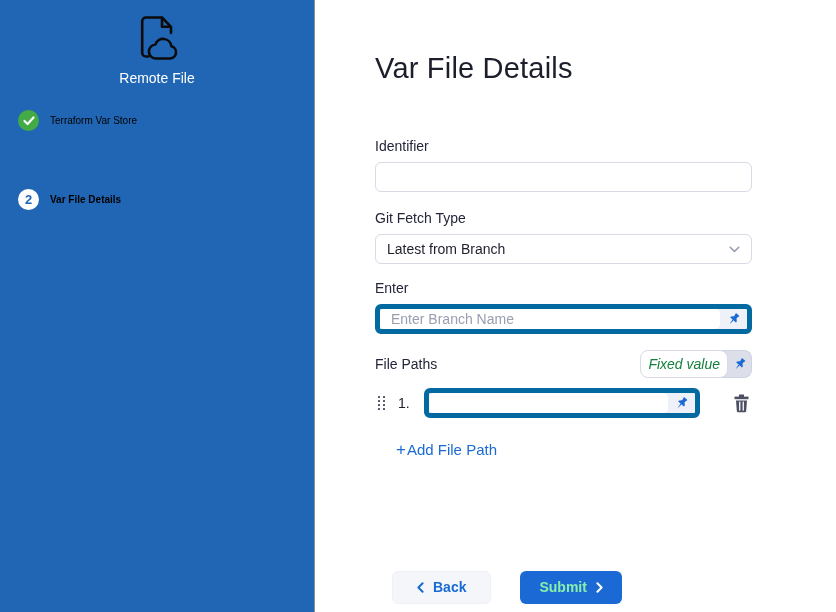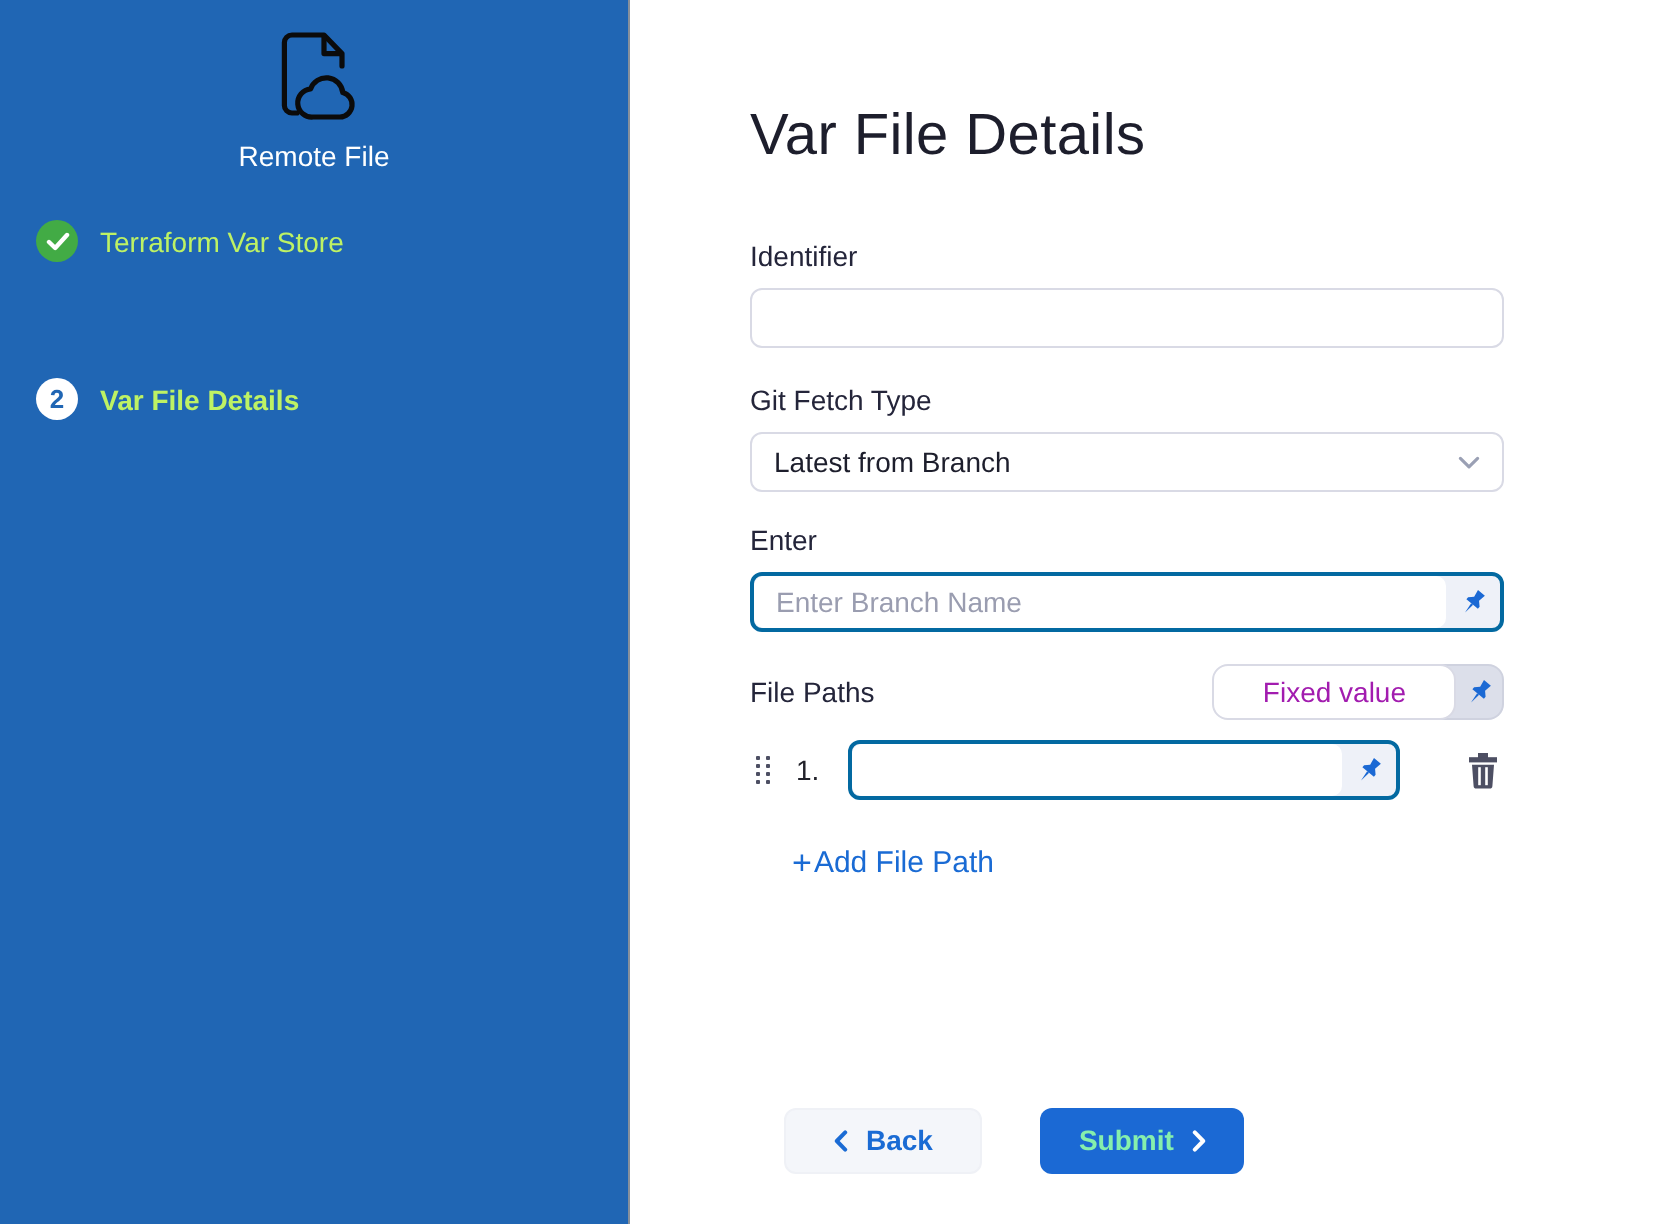--- a/index.html
+++ b/index.html
@@ -15,56 +15,56 @@
   .logo-label { color:#ffffff; font-size:14px; margin-top:6px; }
 
   .step-row { display:flex; align-items:center; gap:11px; padding-left:18px;
               position:absolute; left:0; right:0; cursor:pointer; }
   .step-row.complete { top:110px; }
   .step-row.active   { top:189px; }
   .step-badge { width:21px; height:21px; border-radius:50%; flex:0 0 21px;
                 display:flex; align-items:center; justify-content:center; }
   .step-badge.green { background:#42AB45; }
   .step-badge.white { background:#ffffff; color:#2066B4; font-size:13px; font-weight:bold; }
-  .step-label { color:#bef264; font-size:14px; }
+  .step-label { color:#000000; font-size:10px; }
   .step-row.active .step-label { font-weight:bold; }
 
   
   .main { position:absolute; left:316px; top:0; right:0; bottom:0; background:#fff;
           padding:50px 0 0 59px; }
   .page-title { font-size:29px; font-weight:500; color:#1D1E2C; line-height:36px; letter-spacing:.2px; }
-  .form-col { width:377px; margin-top:34px; }
+  .form-col { width:377px; margin-top:52px; }
 
   .field-label { font-size:14px; color:#24253A; line-height:16px; margin-bottom:8px; }
   .field-group { margin-top:16px; }
   .field-group.first { margin-top:0; }
   .field-group.gft { margin-top:18px; }
 
   .text-input { width:100%; height:30px; border:1px solid #D9DAE5; border-radius:6px;
                 padding:0 11px; font-size:14px; color:#22222A; outline:none;
                 font-family:"Liberation Sans", sans-serif; background:#fff; }
   .text-input::placeholder { color:#9A9DB0; }
 
   .select-box { width:100%; height:30px; border:1px solid #D9DAE5; border-radius:6px;
                 display:flex; align-items:center; padding:0 11px; cursor:pointer; background:#fff; }
   .select-value { flex:1; font-size:14px; color:#1D1E2C; }
 
-  .input-with-pin { width:100%; height:30px; border:2px solid #0369a1; border-radius:6px;
+  .input-with-pin { width:100%; height:30px; border:5px solid #0369a1; border-radius:6px;
                     background:#EEF1F8; display:flex; overflow:hidden; }
   .input-with-pin input { flex:1; height:100%; border:none; outline:none; background:#fff;
                           border-radius:5px; padding:0 11px; font-size:14px; color:#22222A;
                           font-family:"Liberation Sans", sans-serif; }
   .input-with-pin input::placeholder { color:#9A9DB0; }
   .pin-cell { width:27px; display:flex; align-items:center; justify-content:center; cursor:pointer; }
 
   .fp-header { display:flex; align-items:center; justify-content:space-between; margin-top:16px; }
   .fixed-group { display:flex; align-items:stretch; height:28px; }
   .fixed-btn { background:#fff; border:1px solid #D9DAE5; border-radius:8px; z-index:1;
-               padding:0 24px; font-size:14px; color:#a21caf; display:flex; align-items:center;
-               cursor:pointer; font-family:"Liberation Sans", sans-serif; }
+               padding:0 7px; font-size:14px; color:#15803d; display:flex; align-items:center;
+               cursor:pointer; font-family:"Liberation Sans", sans-serif;font-style:italic; }
   .fixed-pin-seg { width:33px; margin-left:-9px; padding-left:8px; background:#DCDFEA;
                    border:1px solid #CFD2DF; border-left:none; border-radius:0 8px 8px 0;
                    display:flex; align-items:center; justify-content:center; cursor:pointer; }
 
   .fp-row { display:flex; align-items:center; margin-top:10px; }
   .drag-handle { display:grid; grid-template-columns:repeat(2,2px); grid-auto-rows:2px;
                  gap:2px 3px; margin-left:3px; margin-right:13px; cursor:grab; }
   .drag-handle i { background:#4D4F63; border-radius:0.5px; }
   .row-num { font-size:14px; color:#22222A; width:16px; margin-right:12px; }
   .fp-row .input-with-pin { width:322px; }

